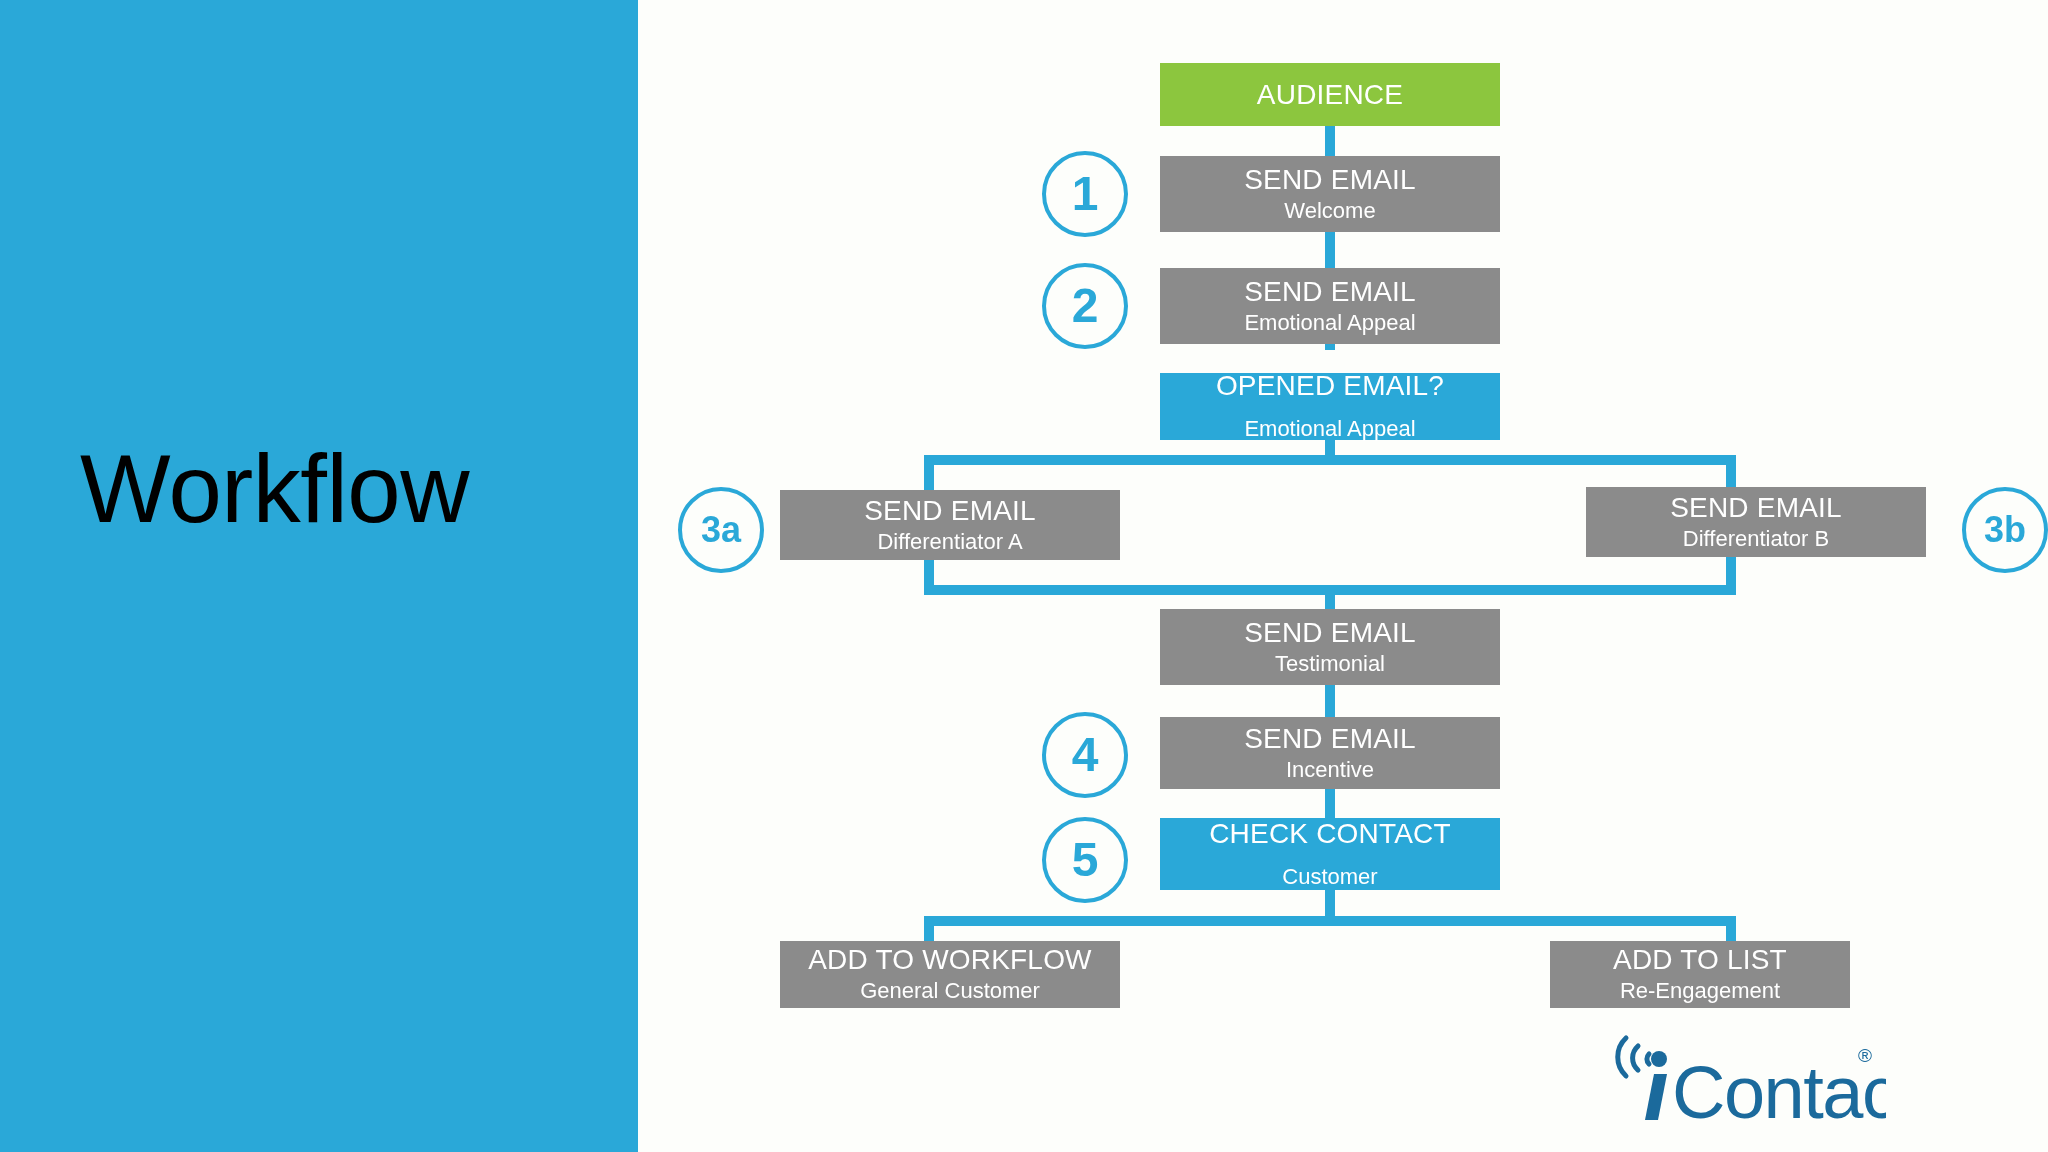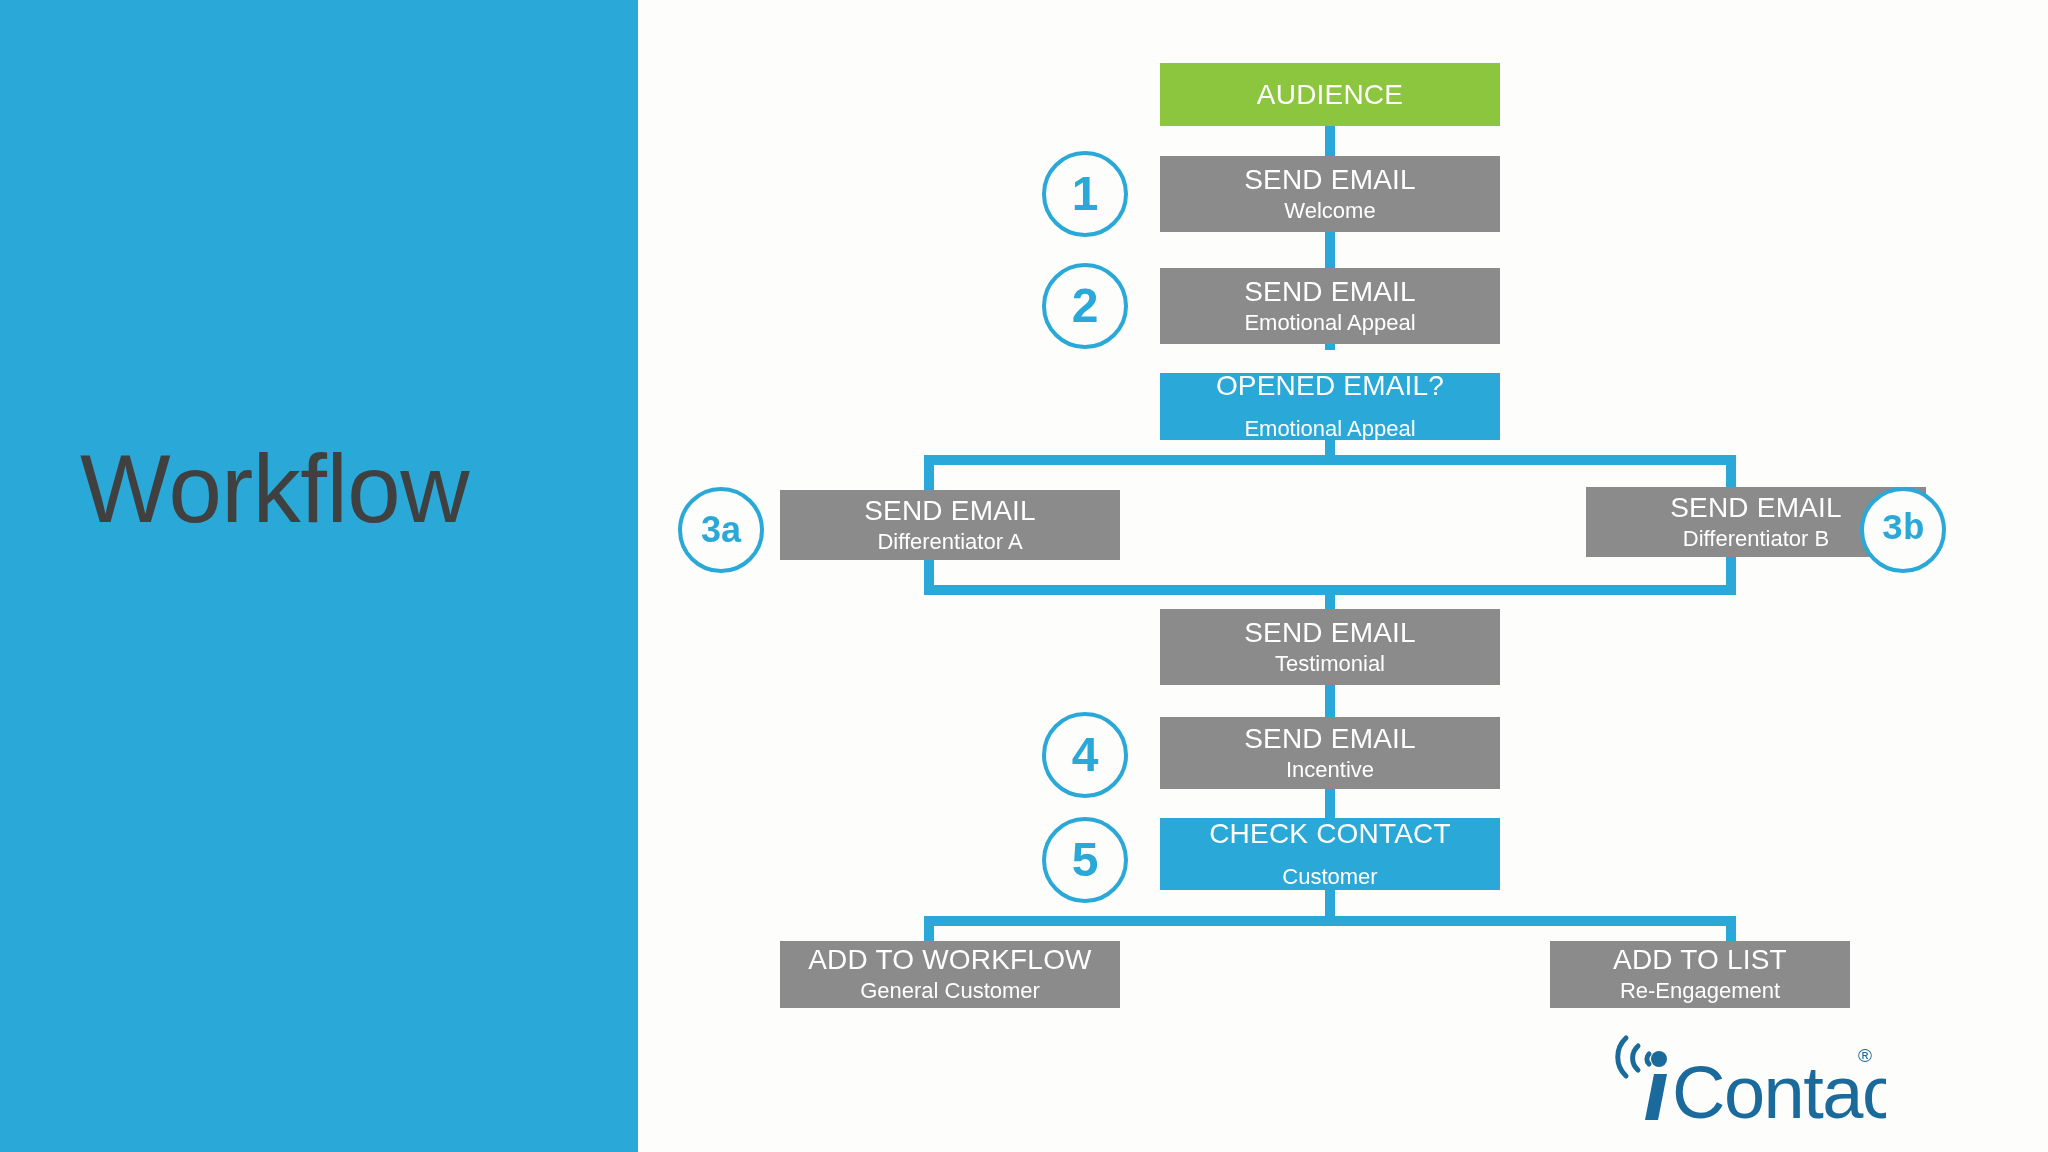--- a/index.html
+++ b/index.html
@@ -21,21 +21,21 @@
     position:absolute;
     left:0; top:0;
     width:638px; height:1152px;
     background:#2aa8d8;
   }
   .title-text {
     position:absolute;
     left:80px;
     top:440px;
     width:520px;
-    color:#404040;
+    color:#000000;
     font-size:96px;
     font-weight:300;
     line-height:1.02;
     letter-spacing:-0.5px;
   }
   .title-line { display:block; white-space:nowrap; }
 
   
   .canvas {
     position:absolute;
@@ -209,21 +209,21 @@
   </div>
 
   <div class="step-circle" style="left:1042px; top:263px;">
     <span>2</span>
   </div>
 
   <div class="step-circle small-label" style="left:678px; top:487px;">
     <span>3a</span>
   </div>
 
-  <div class="step-circle small-label" style="left:1860px; top:487px;font-family:Liberation Mono, monospace;">
+  <div class="step-circle small-label" style="left:1962px; top:487px;">
     <span>3b</span>
   </div>
 
   <div class="step-circle" style="left:1042px; top:712px;">
     <span>4</span>
   </div>
 
   <div class="step-circle" style="left:1042px; top:817px;">
     <span>5</span>
   </div>

